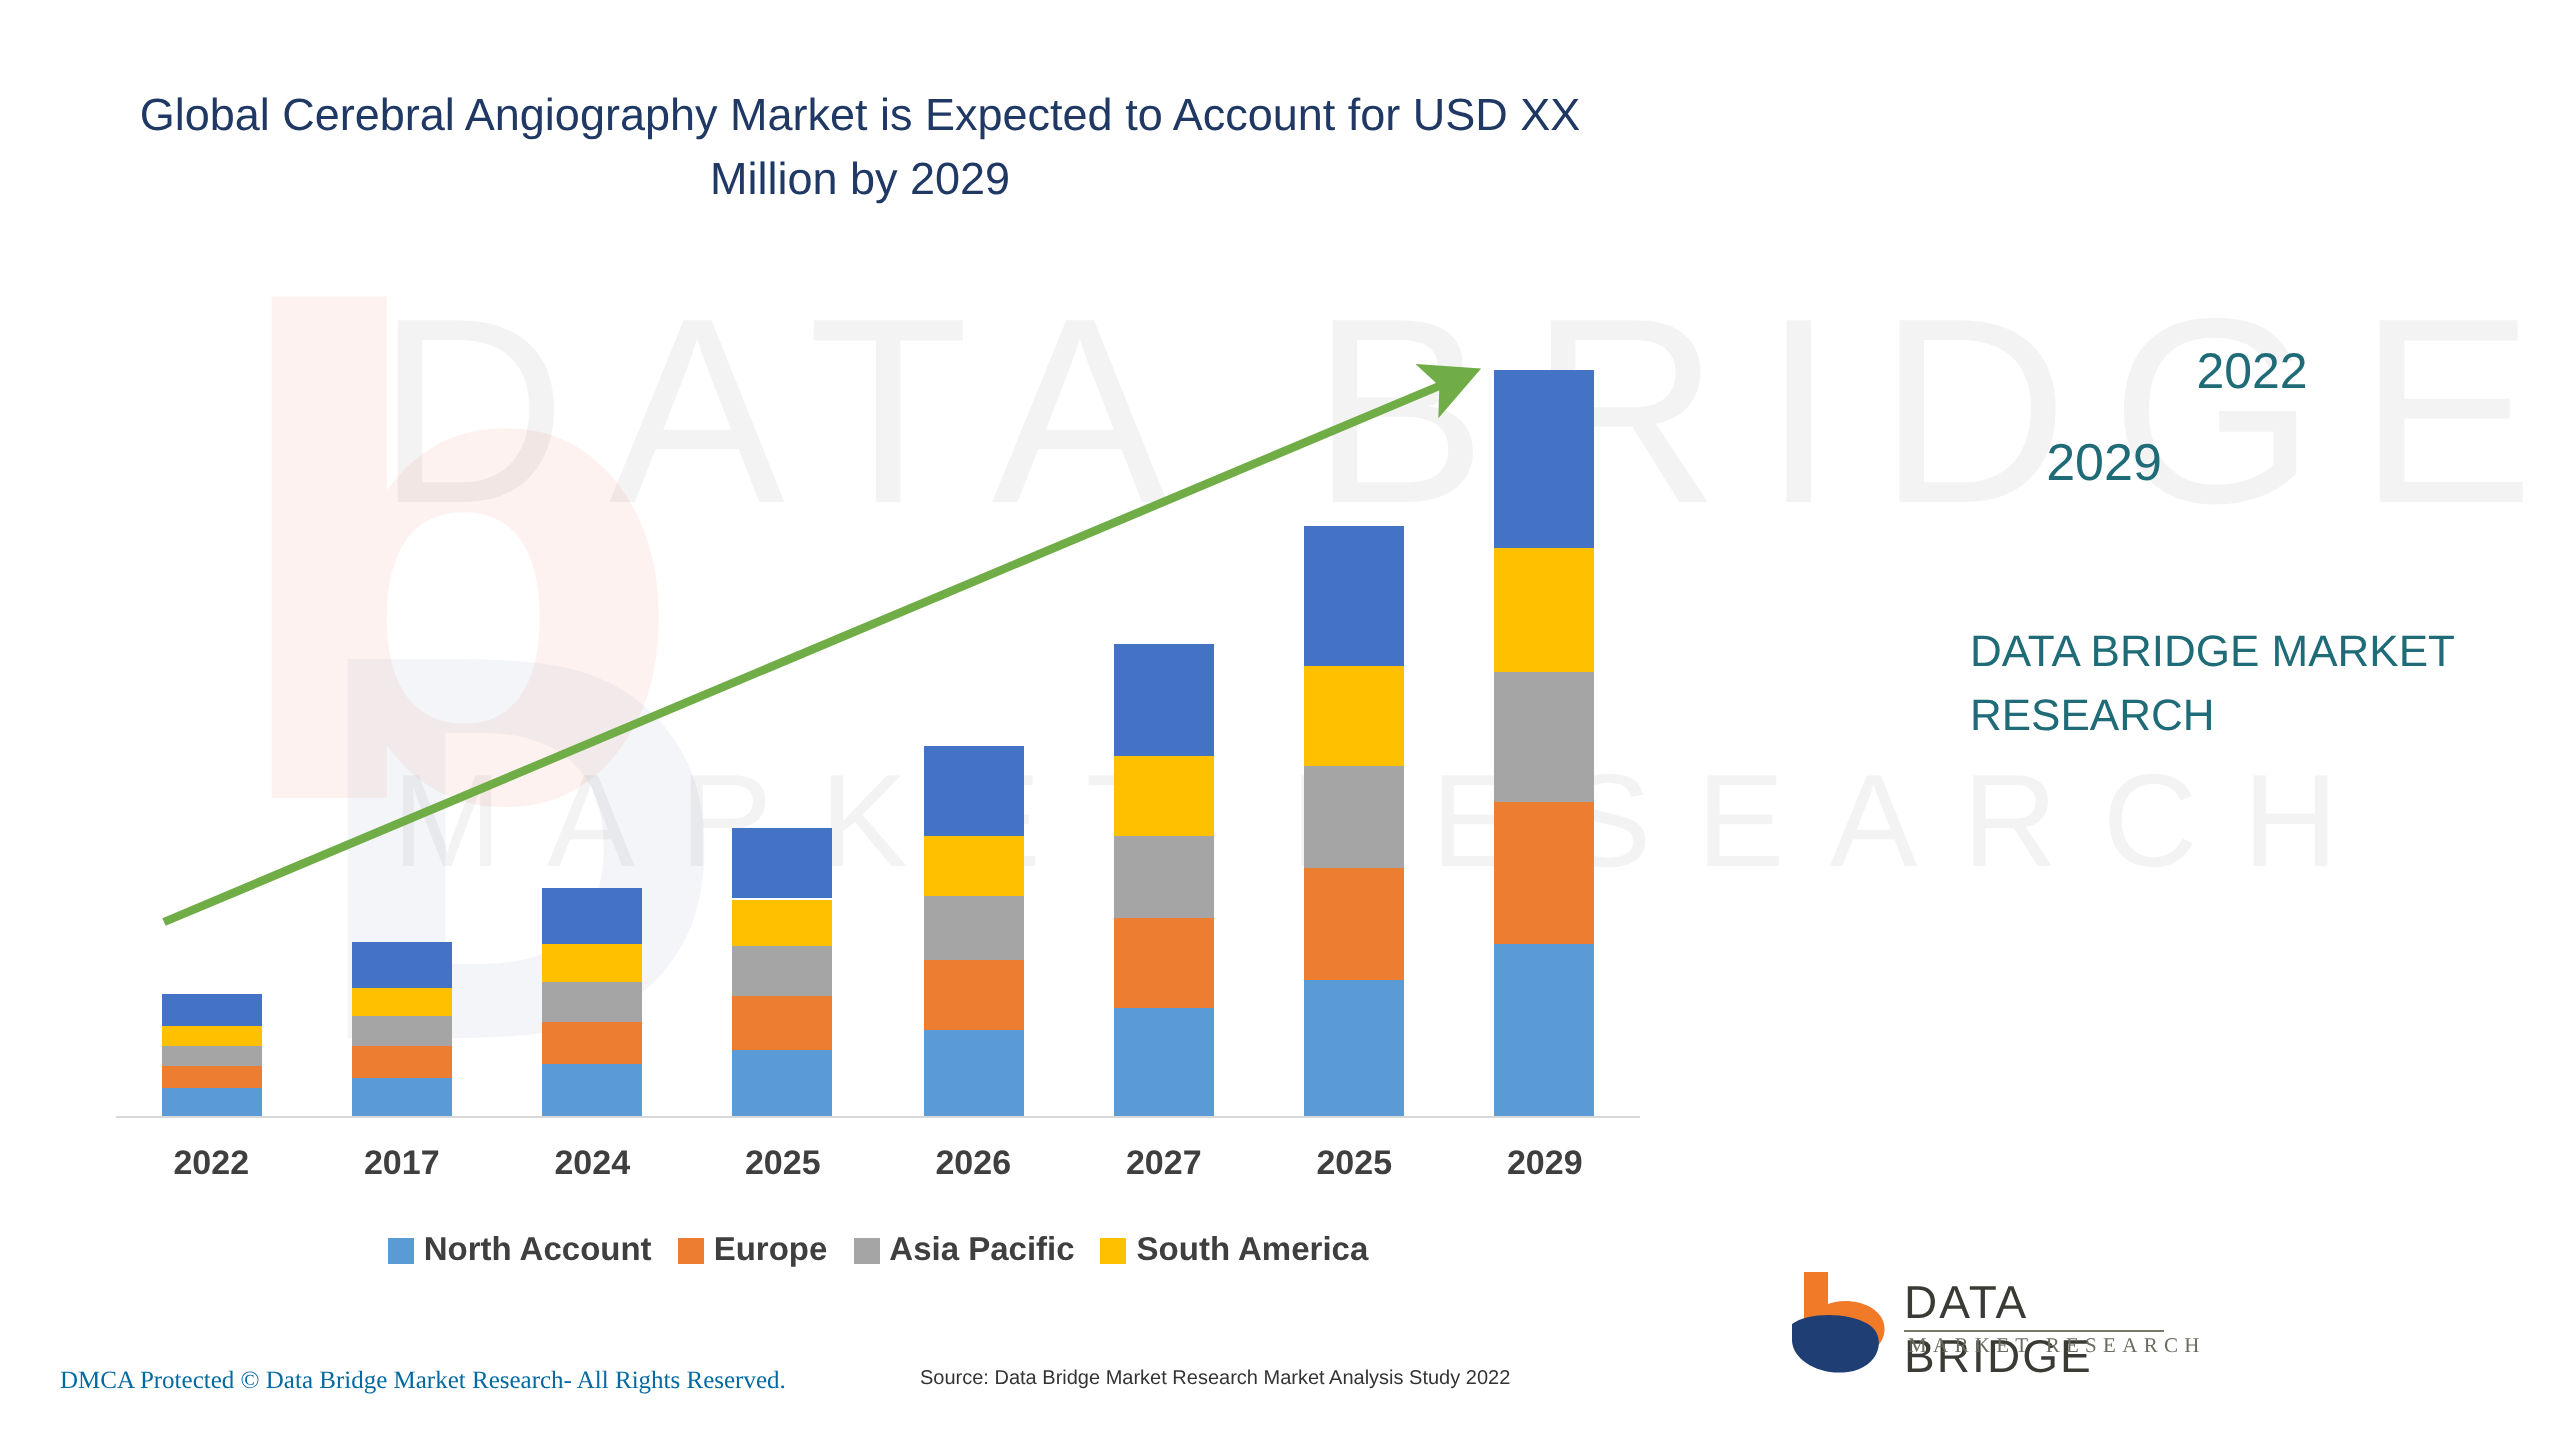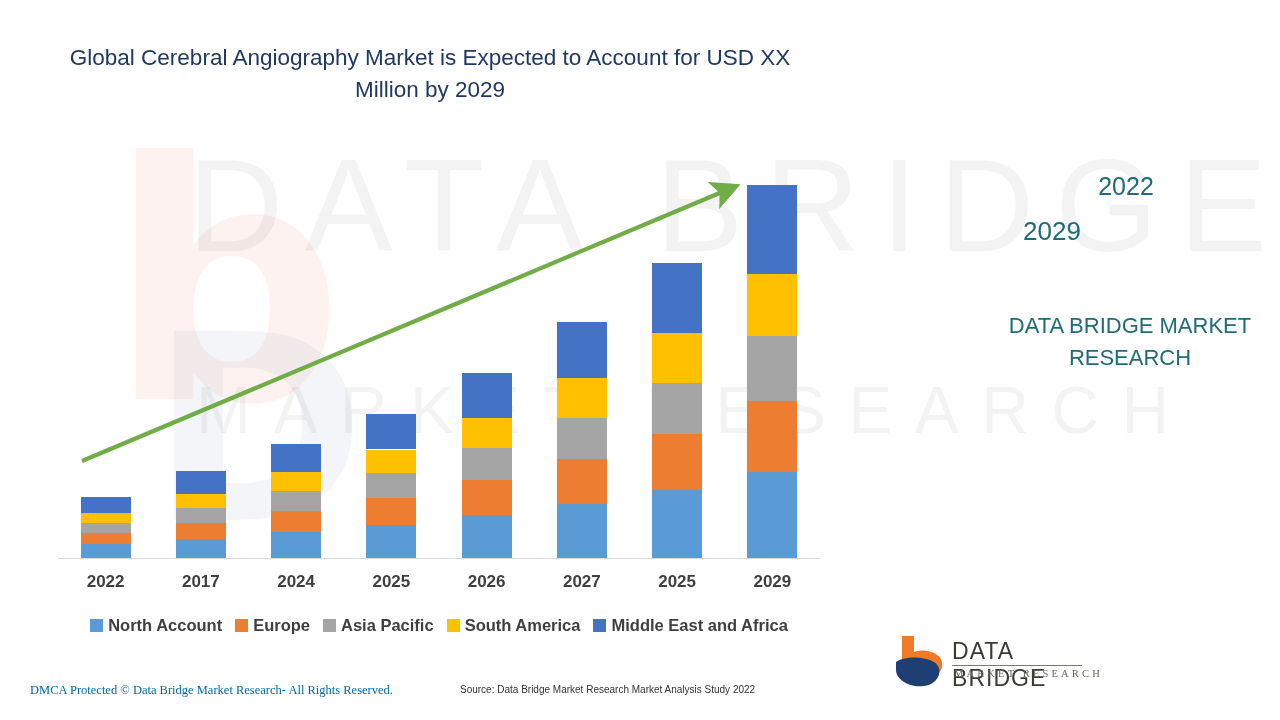--- a/index.html
+++ b/index.html
@@ -98,21 +98,21 @@
     font-family:"Liberation Sans", sans-serif;
     color:#1f6b77;
     font-weight:400;
     text-align:center;
   }
   .hex-2022{left:1088px;top:172px;width:76px;font-size:25px;}
   .hex-2029{left:1010px;top:216px;width:84px;font-size:26px;}
 
   .brand-text{
     position:absolute;left:985px;top:310px;width:290px;
-    text-align:center;font-size:22px;line-height:1.45;
+    font-size:22px;line-height:1.45;
     color:#1f6b77;
     font-family:"Liberation Sans", sans-serif;
   }
 
   .logo-wrap{position:absolute;left:890px;top:632px;width:215px;height:62px;}
   .logo-data-bridge{
     position:absolute;left:62px;top:6px;
     font-size:23px;letter-spacing:0.045em;font-weight:400;
     color:#3b3b35;font-family:"Liberation Sans", sans-serif;
   }
@@ -225,24 +225,20 @@
           <span class="lg-label">Europe</span>
         </div>
         <div class="lg-item">
           <span class="lg-swatch" style="background: rgb(165, 165, 165);"></span>
           <span class="lg-label">Asia Pacific</span>
         </div>
         <div class="lg-item">
           <span class="lg-swatch" style="background: rgb(255, 192, 0);"></span>
           <span class="lg-label">South America</span>
         </div>
-        <div class="lg-item">
-          <span class="lg-swatch" style="background: rgb(68, 114, 196);"></span>
-          <span class="lg-label">Middle East and Africa</span>
-        </div>
       </div>
   </div>
 
   <div class="footer-left">DMCA Protected © Data Bridge Market Research- All Rights Reserved.</div>
   <div class="footer-right">Source: Data Bridge Market Research Market Analysis Study 2022</div>
 
 
   <div class="hex-year hex-2022">2022</div>
   <div class="hex-year hex-2029">2029</div>
   <div class="brand-text">DATA BRIDGE MARKET RESEARCH</div>

